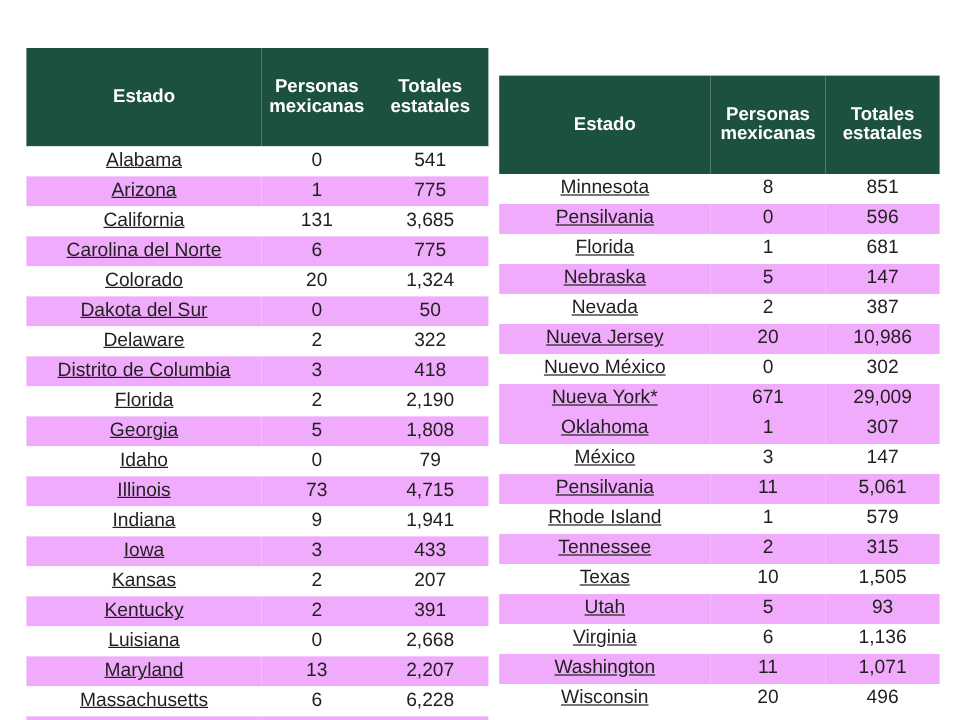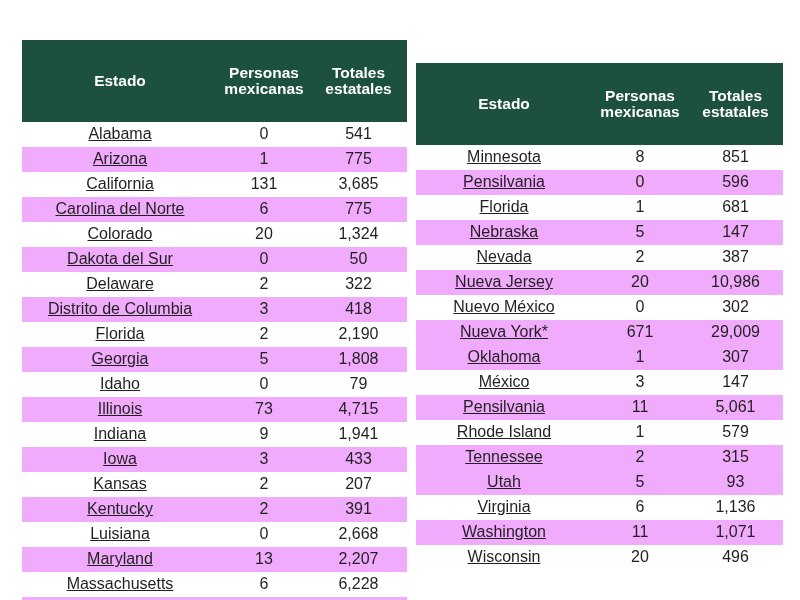--- a/index.html
+++ b/index.html
@@ -298,20 +298,25 @@
           <tr>
             <td class="state">Rhode Island</td>
             <td>1</td>
             <td>579</td>
           </tr>
           <tr class="alt">
             <td class="state">Tennessee</td>
             <td>2</td>
             <td>315</td>
           </tr>
+          <tr>
+            <td class="state">Texas</td>
+            <td>10</td>
+            <td>1,505</td>
+          </tr>
           <tr class="alt">
             <td class="state">Utah</td>
             <td>5</td>
             <td>93</td>
           </tr>
           <tr>
             <td class="state">Virginia</td>
             <td>6</td>
             <td>1,136</td>
           </tr>

